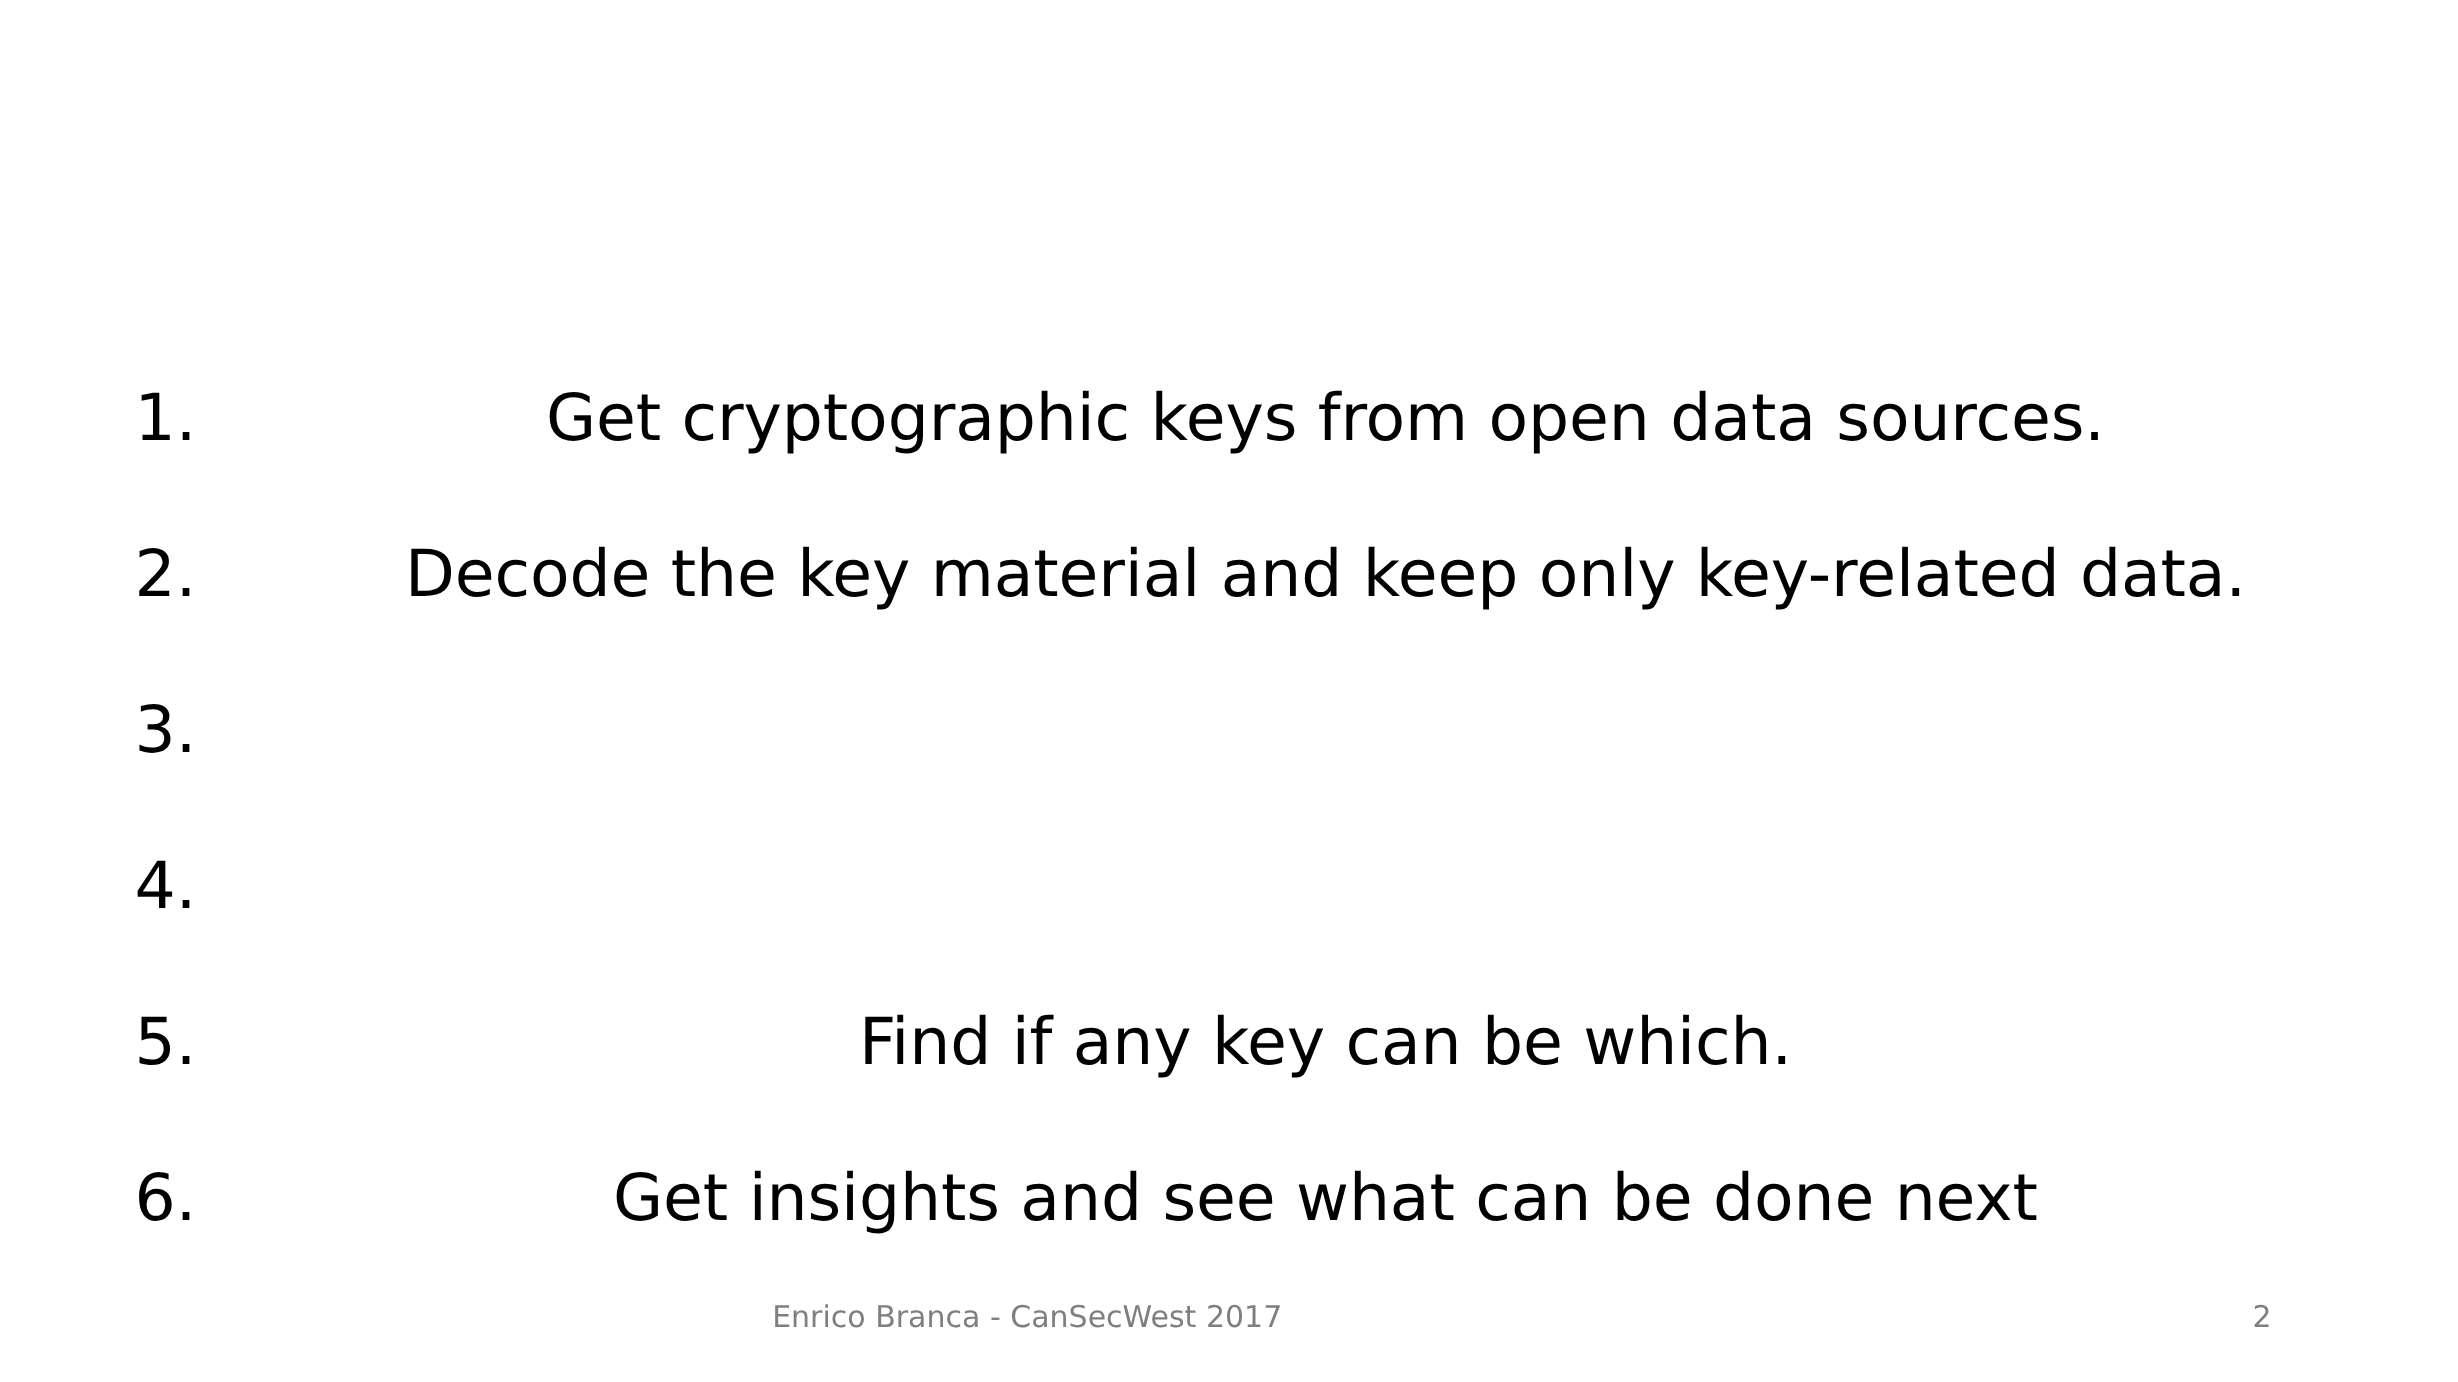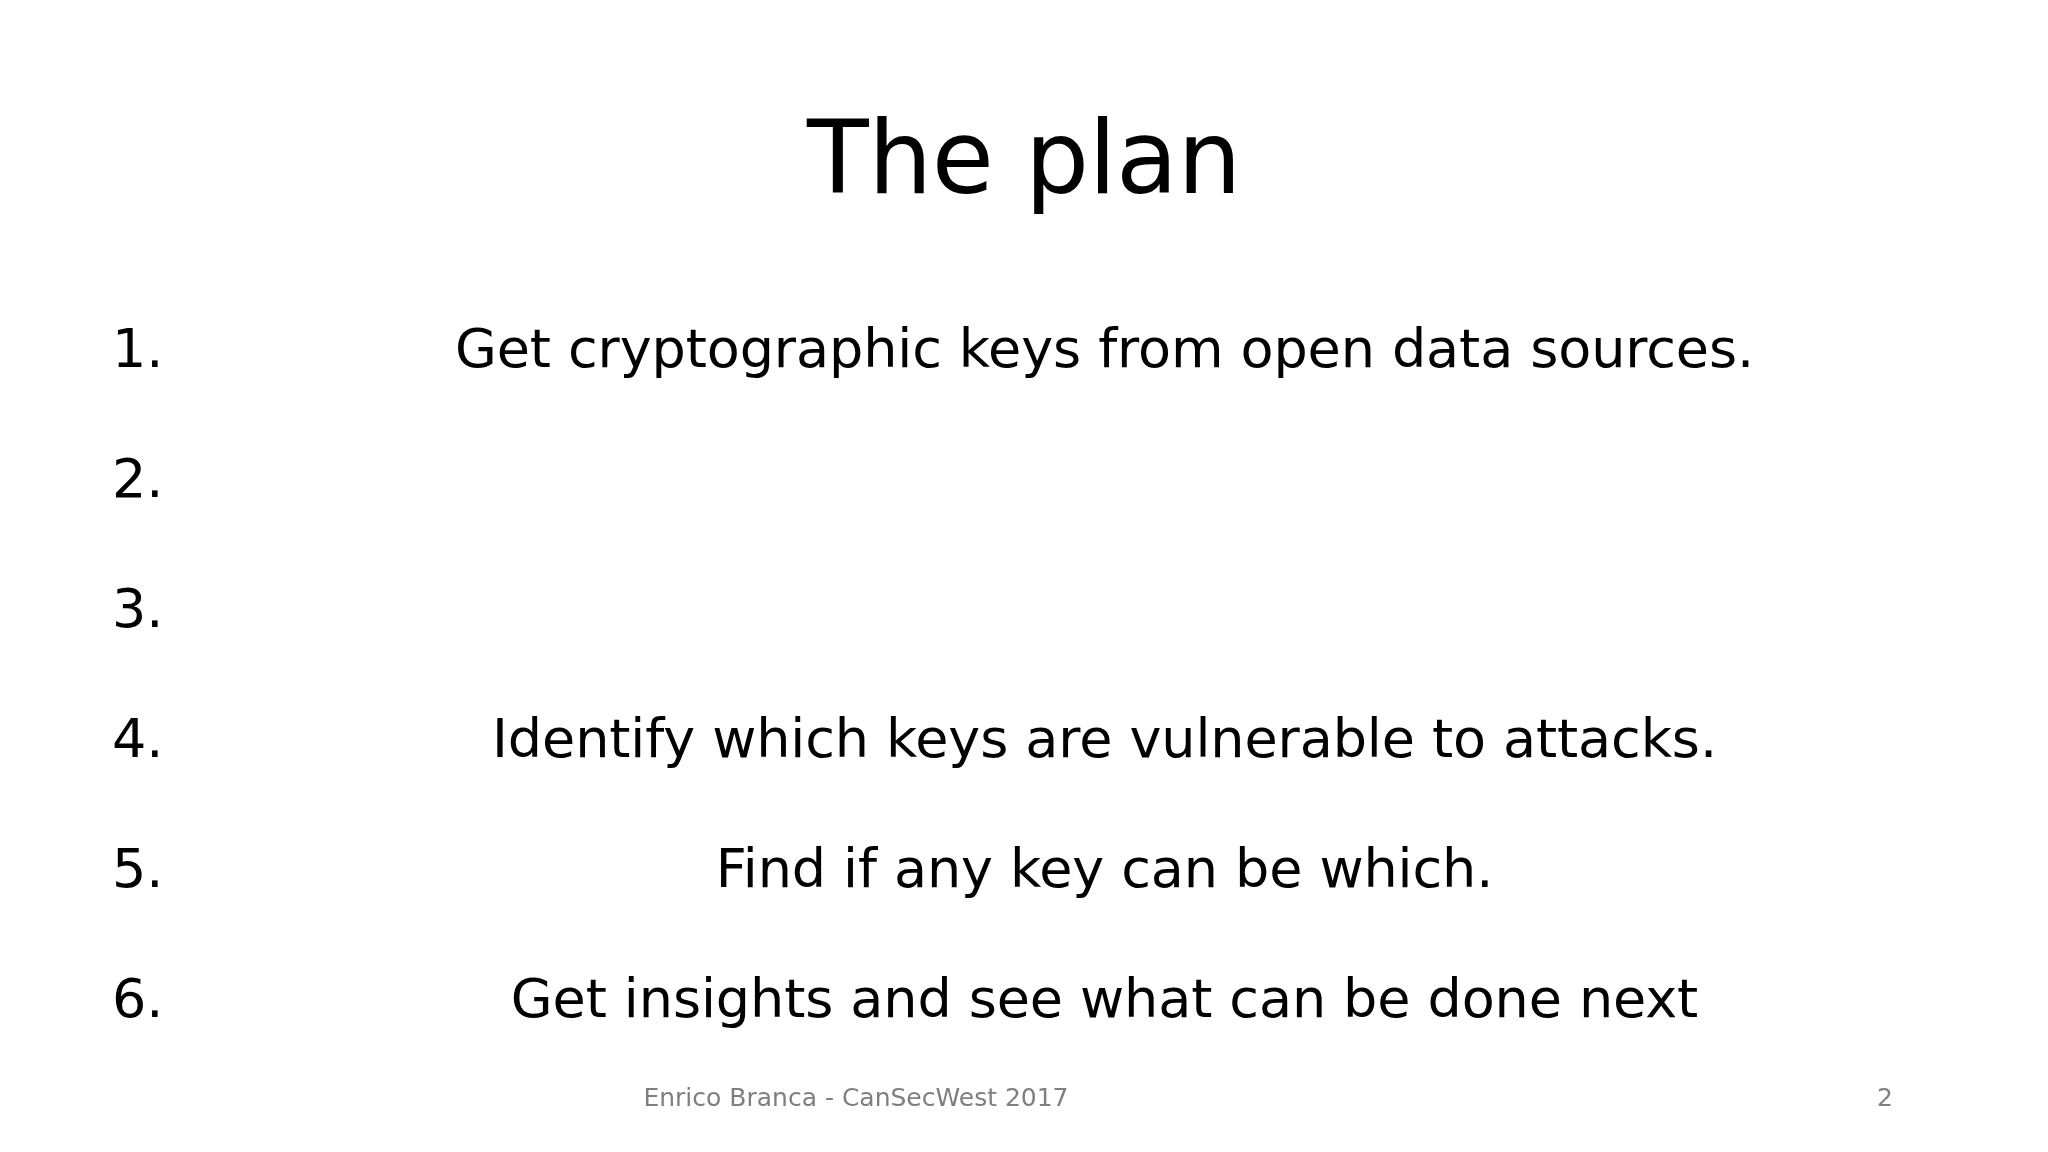--- a/index.html
+++ b/index.html
@@ -78,40 +78,39 @@
     font-size: 25px;
     color: #7f7f7f;
     font-weight: 400;
   }
 </style>
 </head>
 <body>
 
 <div class="slide">
 
-  <h1 class="slide-title">The plan</h1>
 
   <ol class="plan-list">
 
     <li class="plan-item">
       <span class="plan-num">1.</span>
       <span class="plan-text">Get cryptographic keys from open data sources.</span>
     </li>
 
     <li class="plan-item">
       <span class="plan-num">2.</span>
+      <span class="plan-text">Decode the key material and keep only key-related data.</span>
     </li>
 
     <li class="plan-item">
       <span class="plan-num">3.</span>
     </li>
 
     <li class="plan-item">
       <span class="plan-num">4.</span>
-      <span class="plan-text">Identify which keys are vulnerable to attacks.</span>
     </li>
 
     <li class="plan-item">
       <span class="plan-num">5.</span>
       <span class="plan-text">Find if any key can be which.</span>
     </li>
 
     <li class="plan-item">
       <span class="plan-num">6.</span>
       <span class="plan-text">Get insights and see what can be done next</span>

